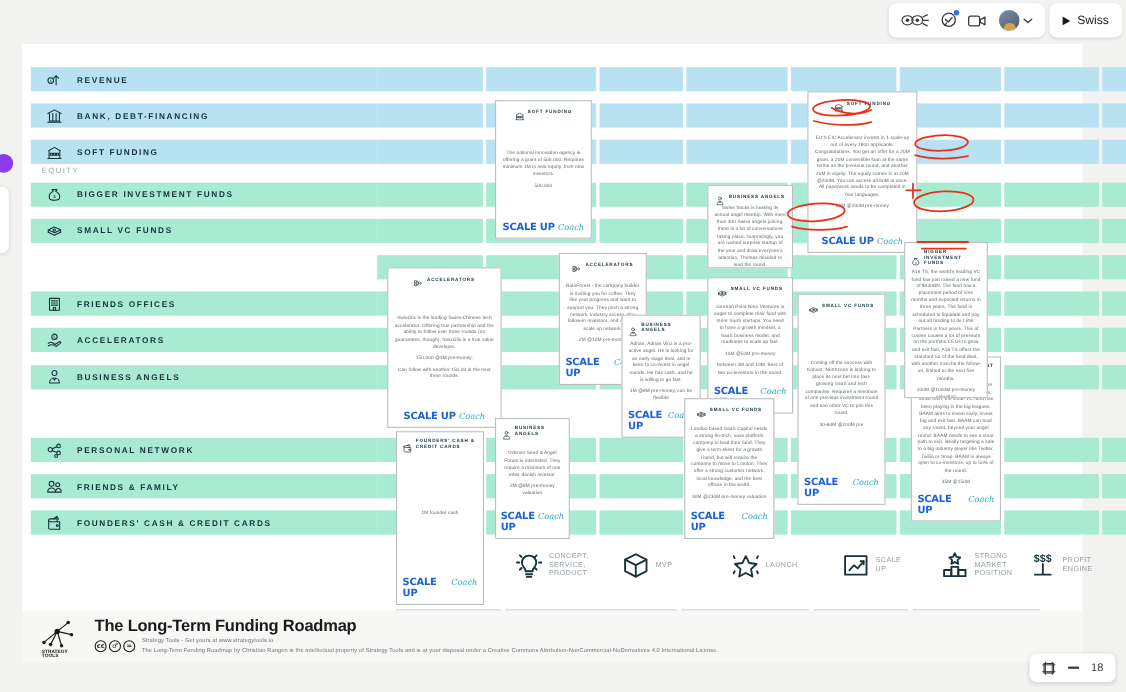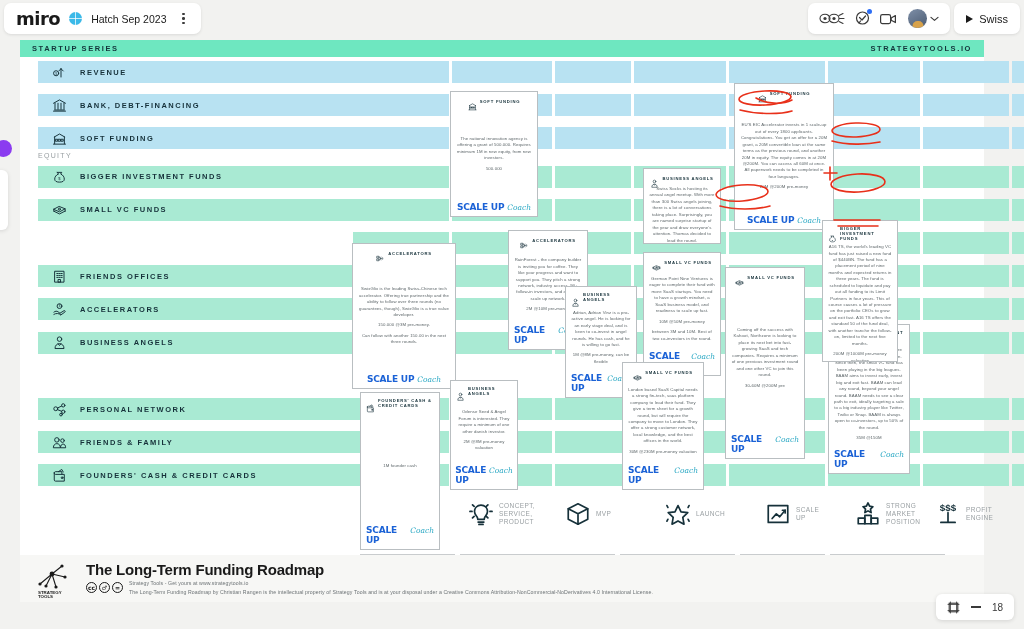--- a/index.html
+++ b/index.html
@@ -102,21 +102,21 @@
     justify-content: space-between; padding: 0 12px;
   }
   .hdr-strip span {
     font-size: 7.5px; font-weight: 700; letter-spacing: 1.6px; color: #13343a;
   }
 
   
   .grid-area { position: absolute; left: 0; top: 17px; width: 964px; height: 473px; }
 
   .row {
-    position: absolute; left: 18px; height: 16px; width: 930px;
+    position: absolute; left: 8px; height: 16px; width: 930px;
   }
   .row-label {
     position: absolute; left: 0; top: 0; width: 315px; height: 22px;
     display: flex; align-items: center; gap: 0;
   }
   .row-ico {
     width: 42px; display: flex; align-items: center; justify-content: center; flex: none;
   }
   .row-txt {
     font-size: 7.5px; font-weight: 700; letter-spacing: 1.5px; color: #16313a;
@@ -219,30 +219,20 @@
     background: #fff; border-radius: 6px; box-shadow: 0 1px 4px rgba(0,0,0,.13);
     display: flex; align-items: center; gap: 11px; padding: 0 11px; z-index: 50;
   }
   .zb-item { cursor: pointer; display: flex; align-items: center; font-size: 10px; color: #3a3a3a; }
   .minus { width: 10px; height: 1.5px; background: #3a3a3a; display: block; }
 </style>
 </head>
 <body>
 
 <div class="topbar">
-  <div class="tb-left">
-    <span class="miro-logo">miro</span>
-    <span class="globe-ico"></span>
-    <span class="board-name">Hatch Sep 2023</span>
-    <span class="kebab">
-        <i></i>
-        <i></i>
-        <i></i>
-      </span>
-  </div>
 
   <div class="tb-right">
     <div class="tb-grp">
       <span class="ic-btn">
         <svg width="26" height="13" viewBox="0 0 26 13">
             <ellipse cx="6" cy="6.5" rx="5" ry="4.2" fill="none" stroke="#3a3a3a" stroke-width="1.1"></ellipse>
             <circle cx="6" cy="6.5" r="1.6" fill="#3a3a3a"></circle>
             <ellipse cx="15" cy="6.5" rx="5" ry="4.2" fill="none" stroke="#3a3a3a" stroke-width="1.1"></ellipse>
             <circle cx="15" cy="6.5" r="1.6" fill="#3a3a3a"></circle>
             <path d="M20 3.5l4-2M20.5 6.5h4.5M20 9.5l4 2" stroke="#3a3a3a" stroke-width="1.1" fill="none" stroke-linecap="round"></path>
@@ -274,24 +264,20 @@
       <span>Swiss</span>
     </div>
   </div>
 </div>
 
 <div class="left-panel"></div>
 <div class="purple-cursor"></div>
 
 <div class="board">
 
-  <div class="hdr-strip">
-    <span>STARTUP SERIES</span>
-    <span>STRATEGYTOOLS.IO</span>
-  </div>
 
   <div class="grid-area" id="grid">
       <div class="row" style="top: 4px;">
         <div class="row-label" style="background: rgb(184, 226, 242);">
           <span class="row-ico">
             <svg viewBox="0 0 20 20" width="15" height="15">
               <circle cx="5.5" cy="11" r="3.4" stroke="#16313a" stroke-width="1.3" fill="none" stroke-linecap="round" stroke-linejoin="round"></circle>
               <text x="5.5" y="13" font-size="4" fill="#16313a" text-anchor="middle" font-family="Liberation Sans">$</text>
               <path d="M12 16V5M12 5l-3 3M12 5l3 3" stroke="#16313a" stroke-width="1.3" fill="none" stroke-linecap="round" stroke-linejoin="round"></path>
             </svg>

